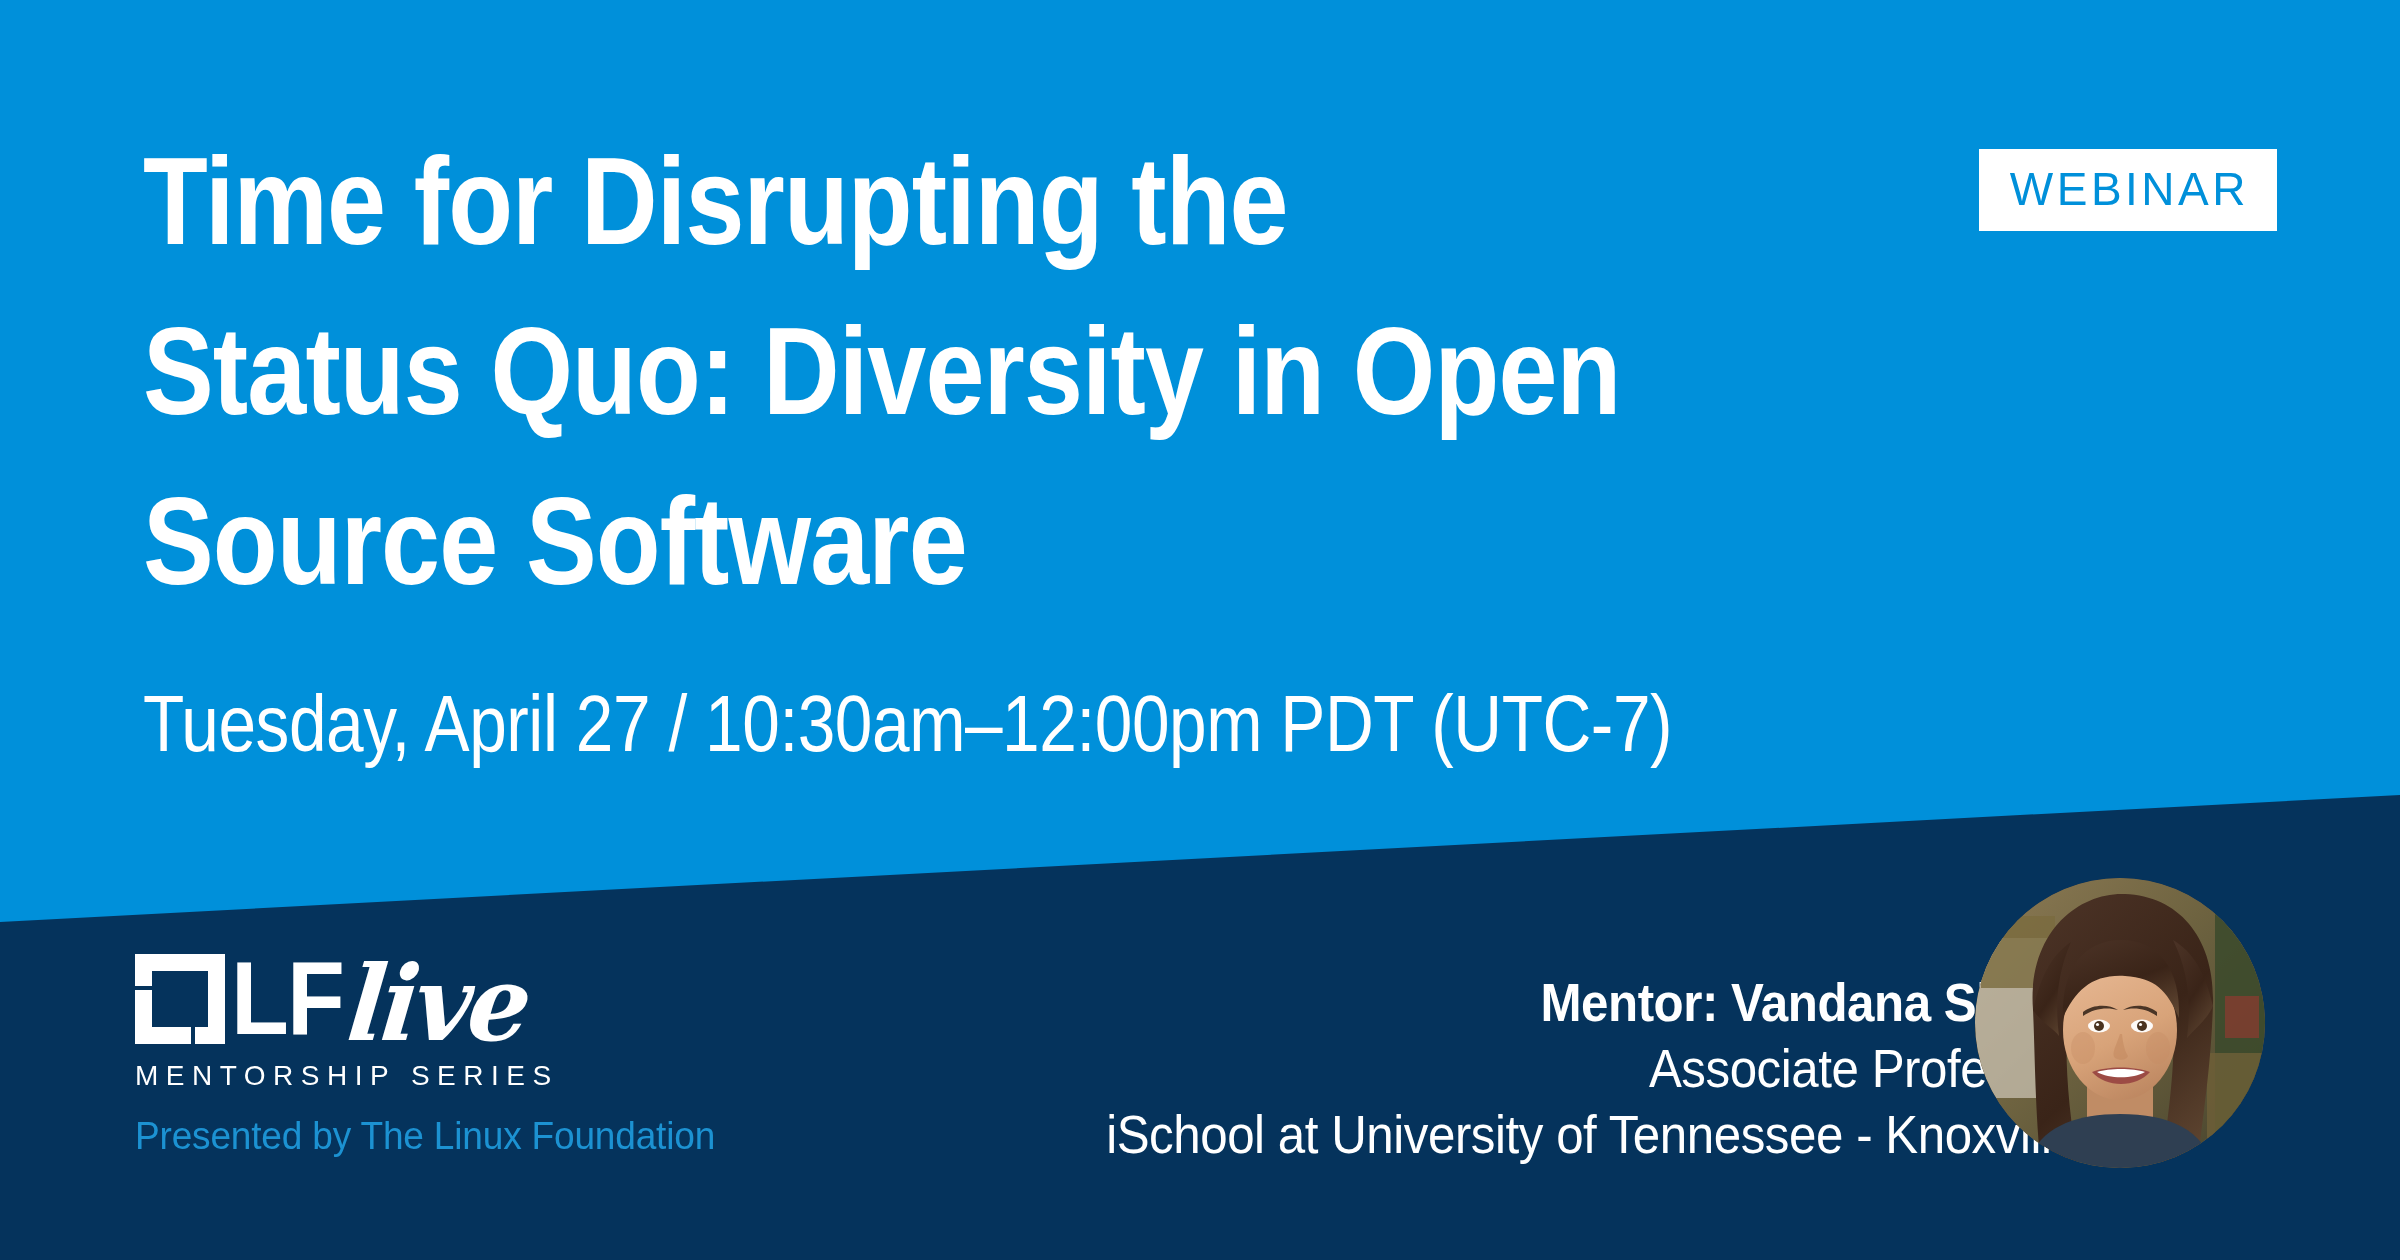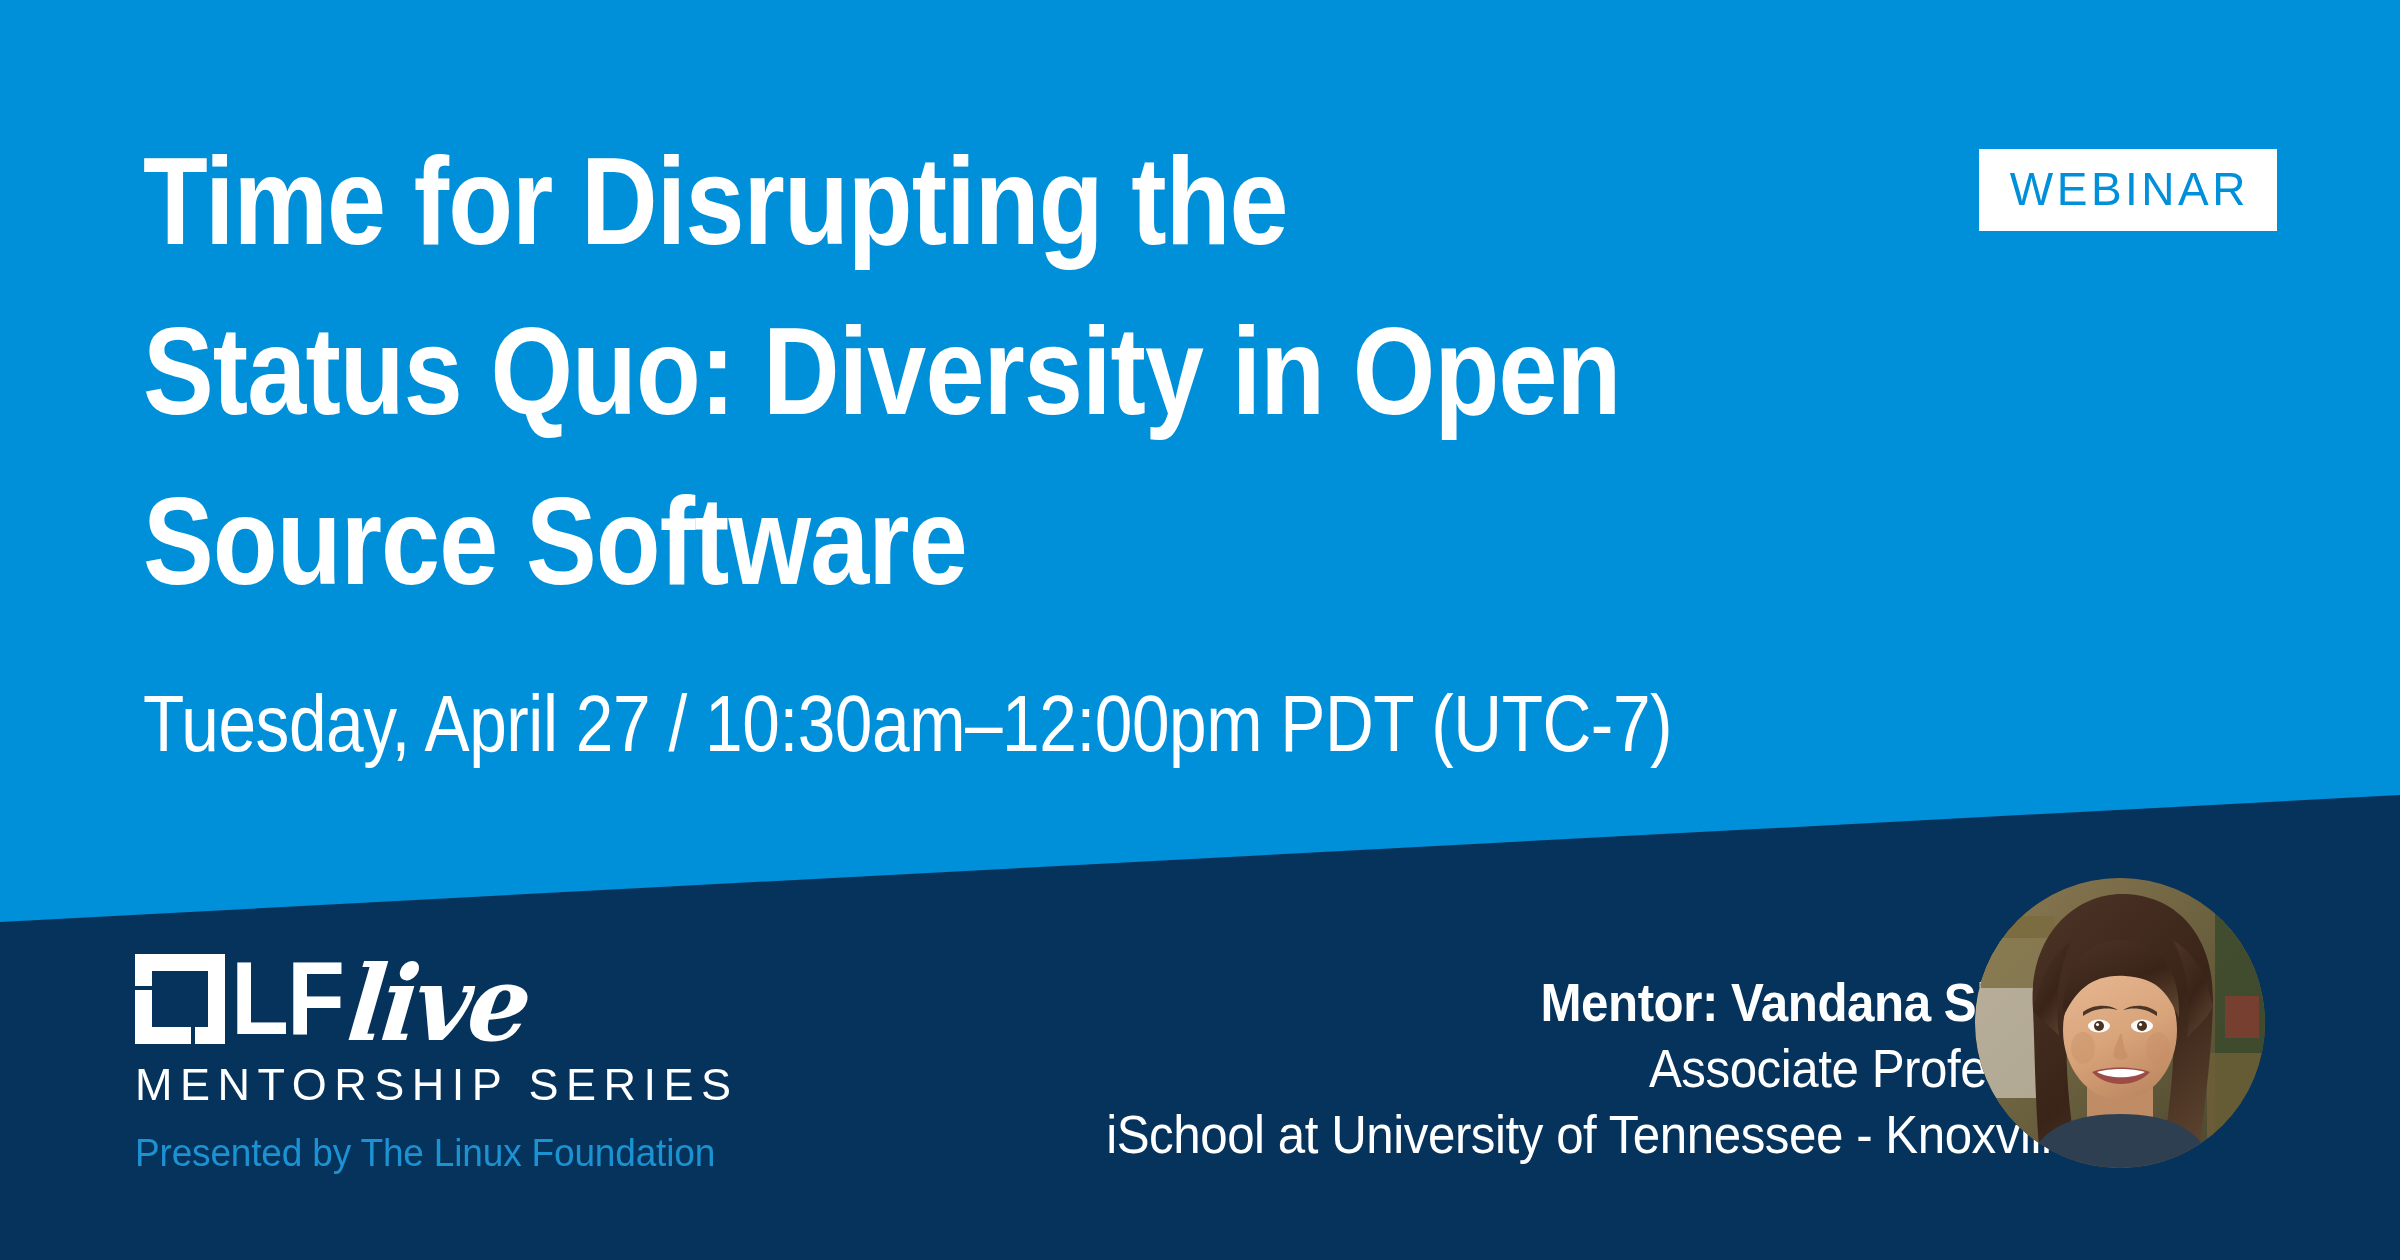--- a/index.html
+++ b/index.html
@@ -127,21 +127,21 @@
     margin-left: -4px;
     margin-top: -14px;
     letter-spacing: -4px;
     transform: skewX(-6deg) scaleX(0.94);
     transform-origin: left center;
     white-space: nowrap;
   }
 
   .series-label {
     color: #FFFFFF;
-    font-size: 45px;
+    font-size: 28px;
     font-weight: 400;
     letter-spacing: 7.5px;
     line-height: 1;
     margin-top: 18px;
     white-space: nowrap;
   }
 
   .presented-by {
     color: #1C92D2;
     font-size: 39px;

